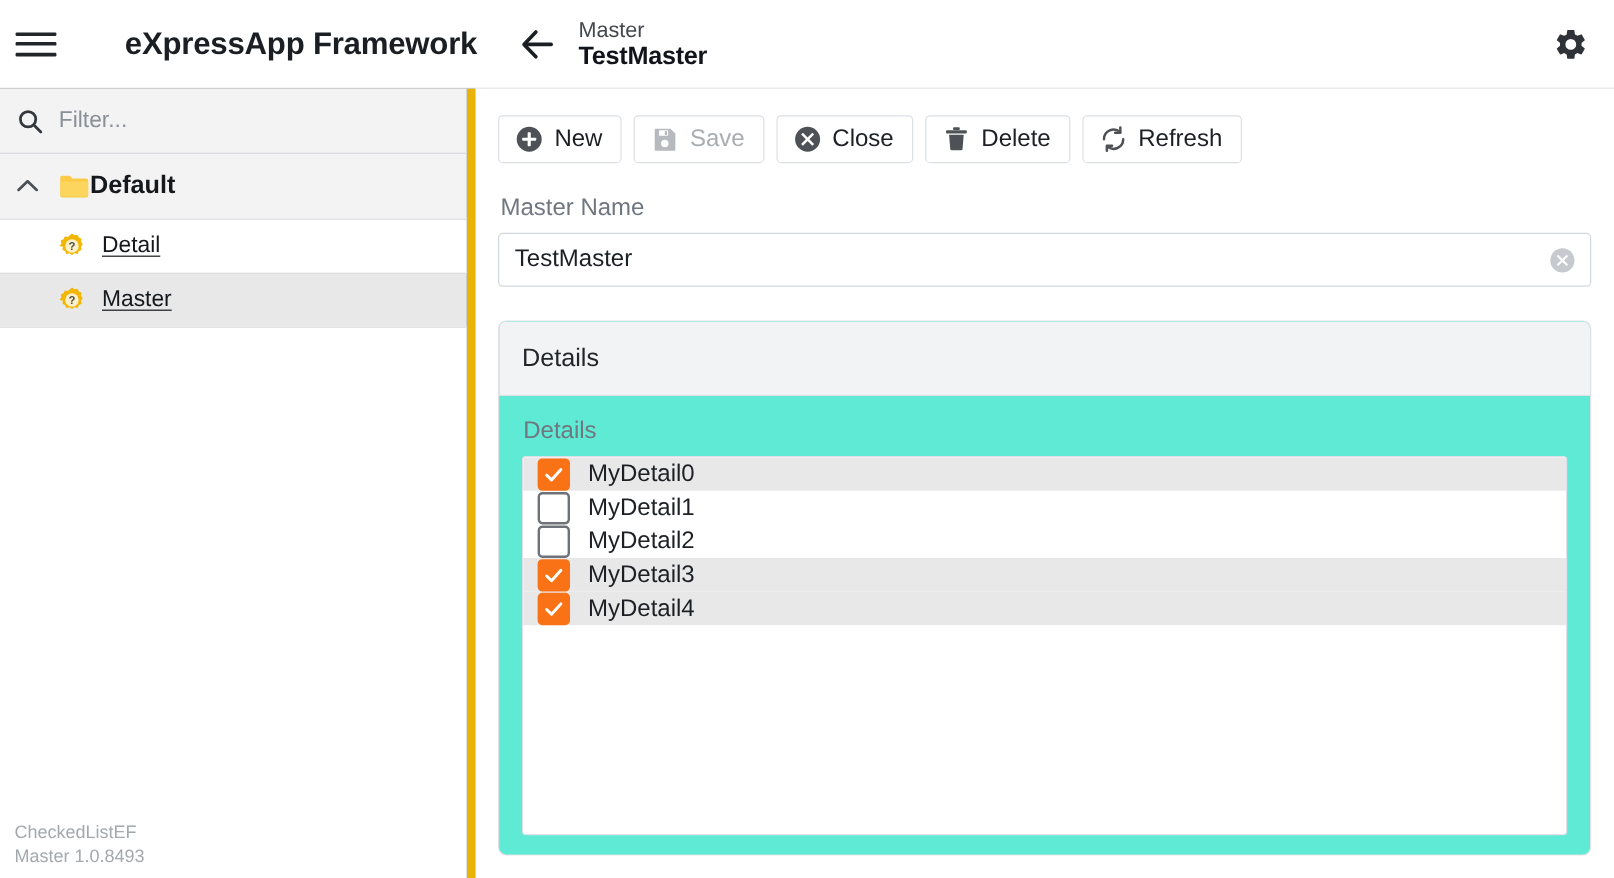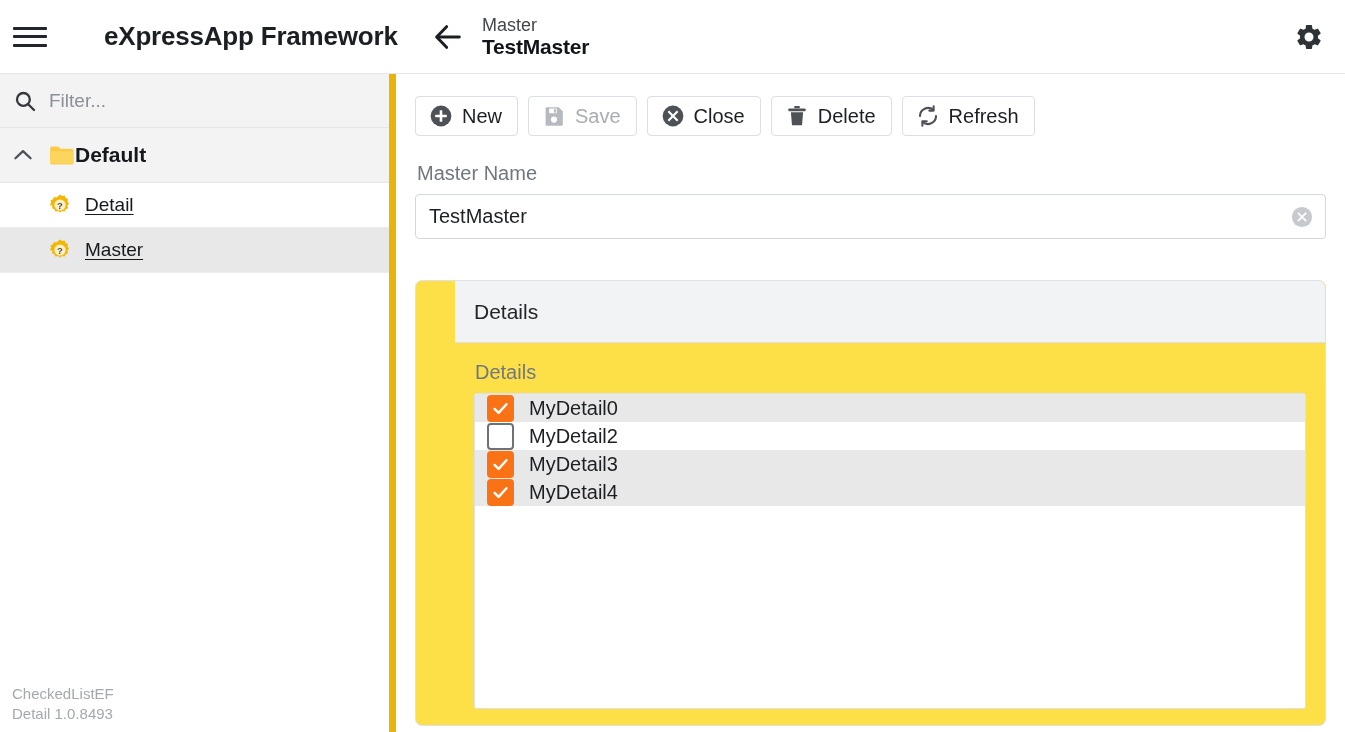--- a/index.html
+++ b/index.html
@@ -141,27 +141,26 @@
     font-family: "Liberation Sans", sans-serif;
     font-size: 20px; color: #1c1f23;
     padding: 0 44px 0 13px; outline: none;
   }
   .clear-btn {
     position: absolute; right: 13px; top: 50%; transform: translateY(-50%);
     width: 22px; height: 22px; cursor: pointer; color: #c6c9cd;
   }
 
   .panel {
-    margin-top: 41px;
+    margin-top: 28px;
     border: 1px solid #dde1e6; border-radius: 7px;
-    background: #fde047; overflow: hidden;
+    background: #5eead4; overflow: hidden;
     display: flex; flex-direction: column;
     flex: 0 0 auto;
     height: 446px;
-    padding-left: 39px;
   }
   .panel-head {
     height: 62px; flex: 0 0 62px;
     background: #f2f3f4; border-bottom: 1px solid #dde1e6;
     display: flex; align-items: center; padding-left: 19px;
   }
   .panel-title { font-size: 21px; color: #22262b; }
 
   .panel-body { flex: 1 1 auto; padding: 18px 19px 16px 19px; display: flex; flex-direction: column; min-height: 0; }
   .list-label { font-size: 20px; color: #717780; margin-bottom: 9px; margin-left: 1px; }
@@ -266,21 +265,21 @@
             <text x="12" y="15.7" font-family="Liberation Sans, sans-serif" font-size="9.5" font-weight="bold" fill="#4c4c4c" text-anchor="middle">?</text>
           </svg>
         </span>
         <span class="nav-label">Master</span>
       </div>
 
       <div class="sidebar-filler"></div>
 
       <div class="version-box">
         <div>CheckedListEF</div>
-        <div>Detail 1.0.8493</div>
+        <div>Master 1.0.8493</div>
       </div>
     </div>
 
     <div class="main">
 
       <div class="toolbar">
 
         <div class="tbtn">
           <span class="ticon">
             <svg width="24" height="24" viewBox="0 0 24 24" fill="currentColor">
@@ -363,20 +362,26 @@
 
             <div class="cl-row on">
               <span class="cbox checked">
                 <svg class="tick" width="19" height="19" viewBox="0 0 24 24" fill="none" stroke="#fff" stroke-width="3.1" stroke-linecap="round" stroke-linejoin="round">
                     <polyline points="4.5,12.6 9.6,17.6 19.5,6.6"></polyline>
                   </svg>
               </span>
               <span class="cl-text">MyDetail0</span>
             </div>
 
+            <div class="cl-row">
+              <span class="cbox">
+                
+              </span>
+              <span class="cl-text">MyDetail1</span>
+            </div>
 
             <div class="cl-row">
               <span class="cbox">
                 
               </span>
               <span class="cl-text">MyDetail2</span>
             </div>
 
             <div class="cl-row on">
               <span class="cbox checked">

